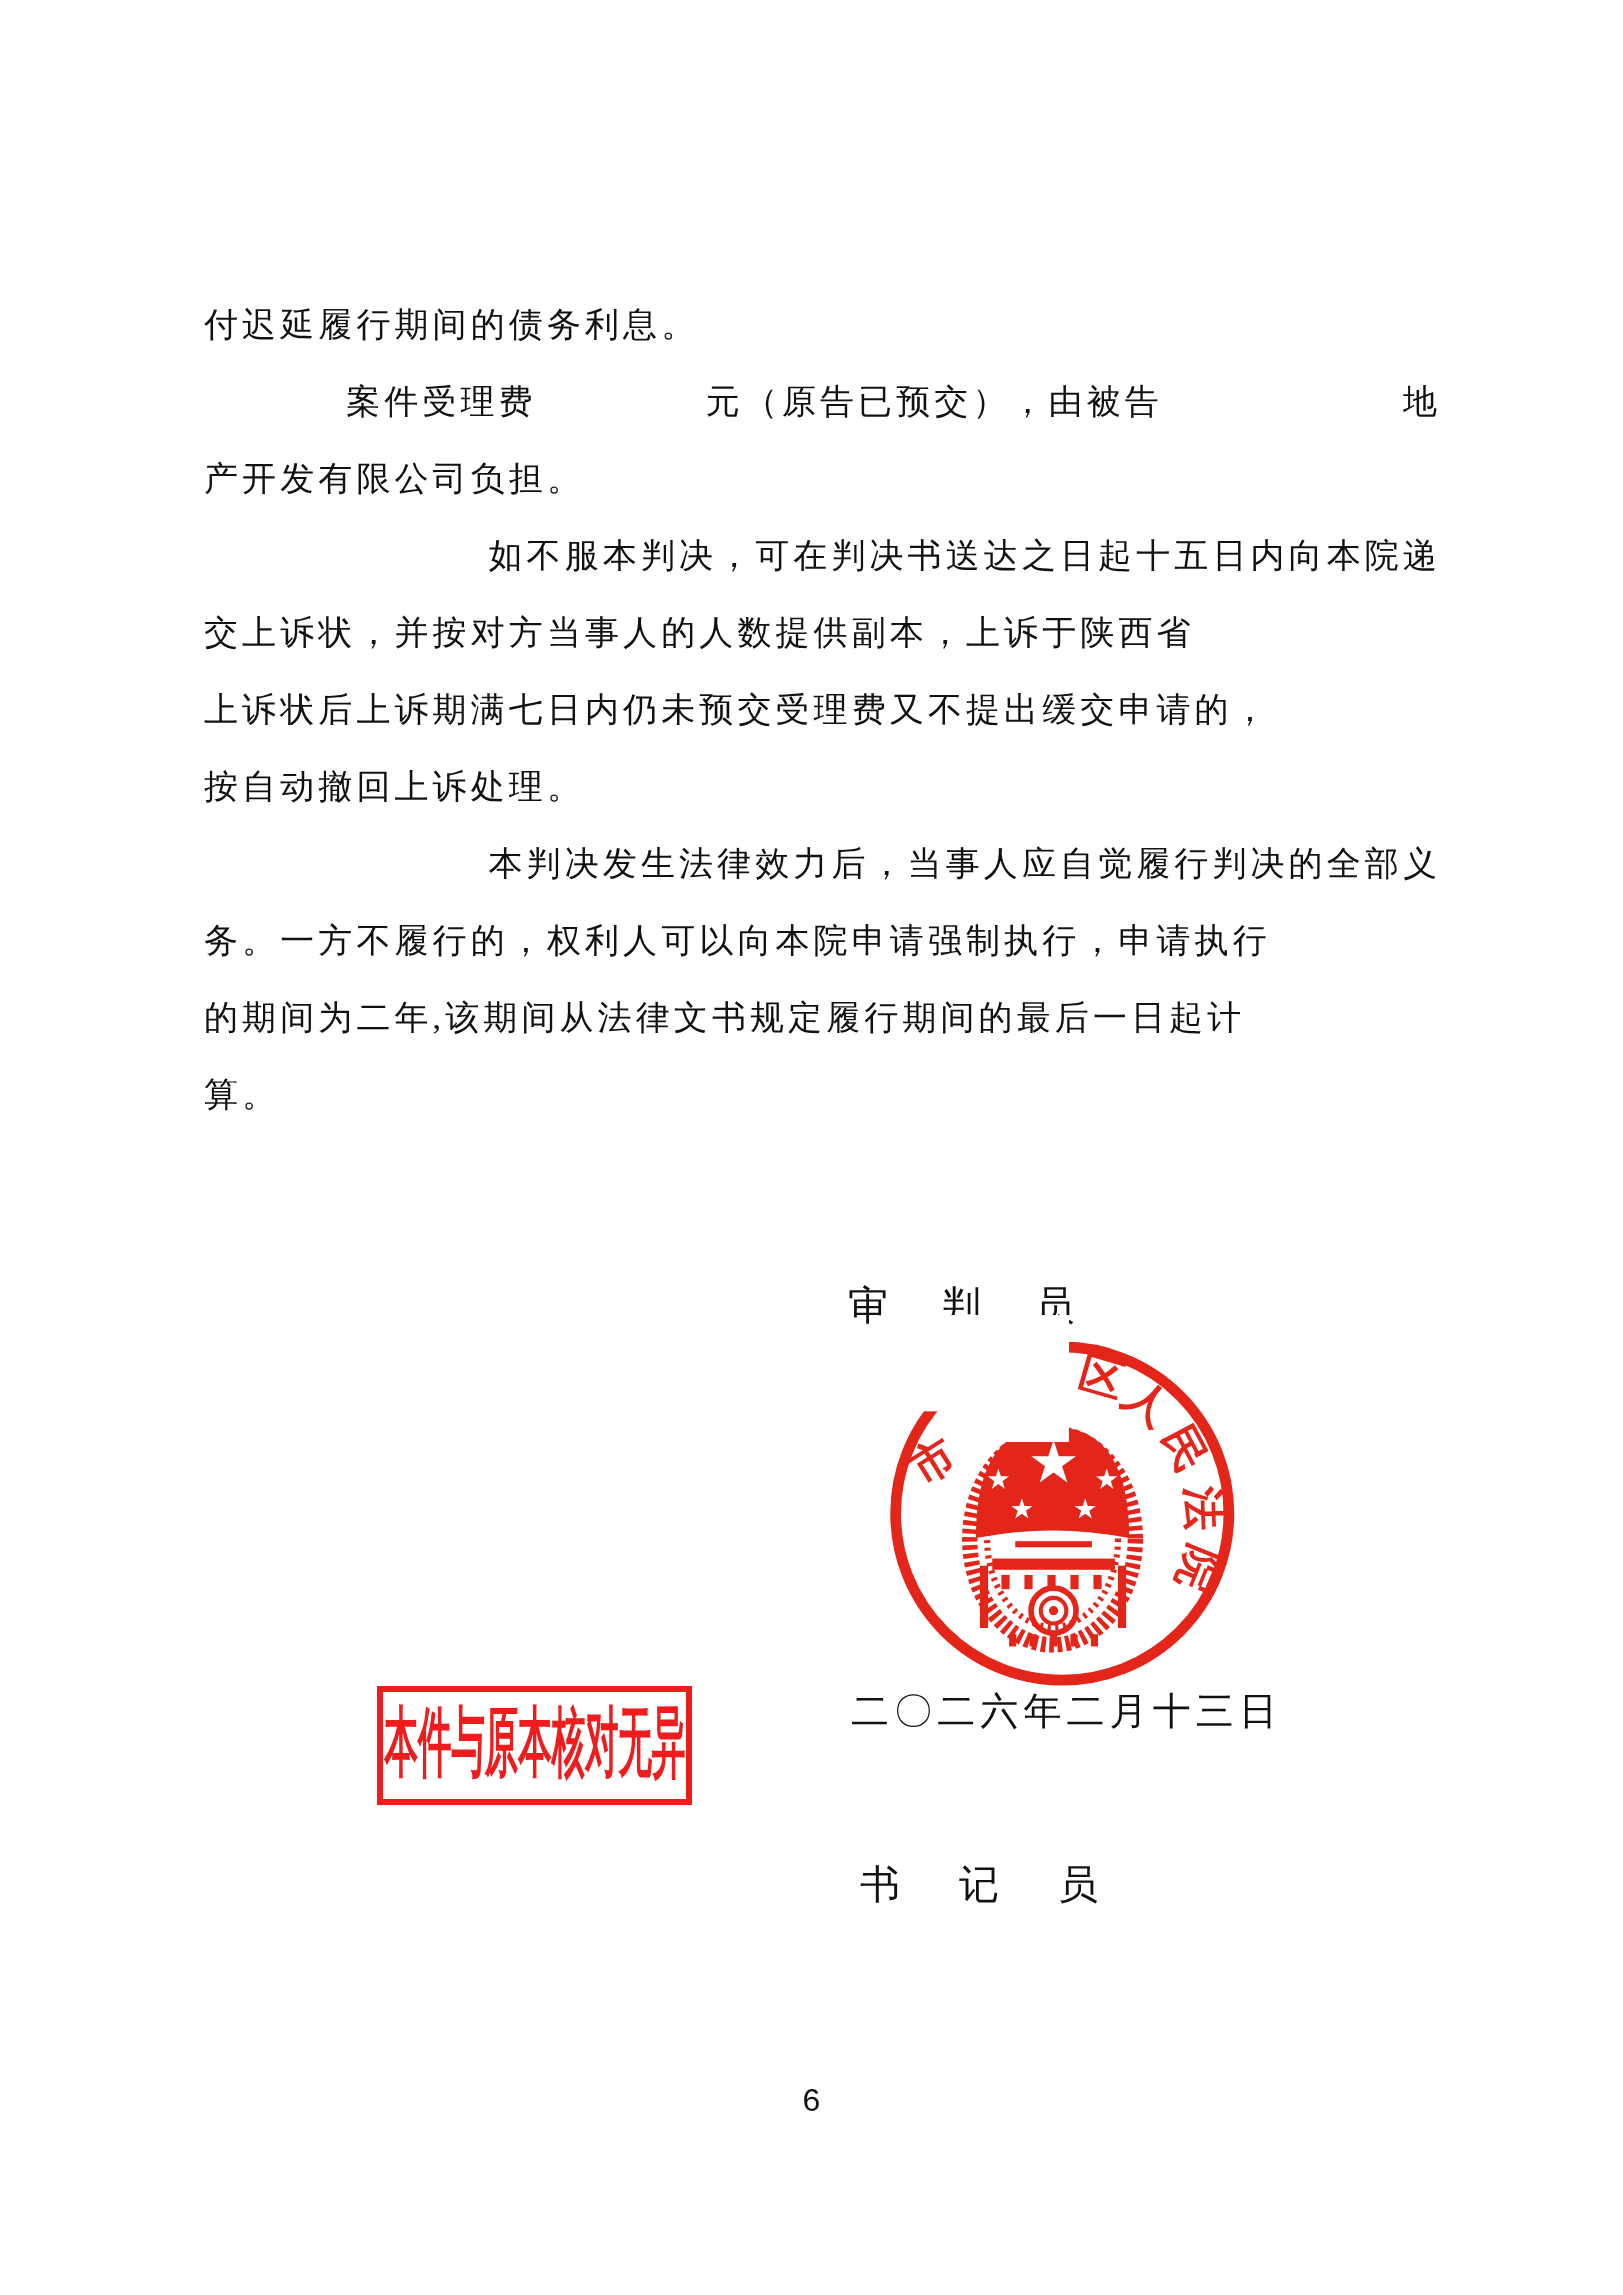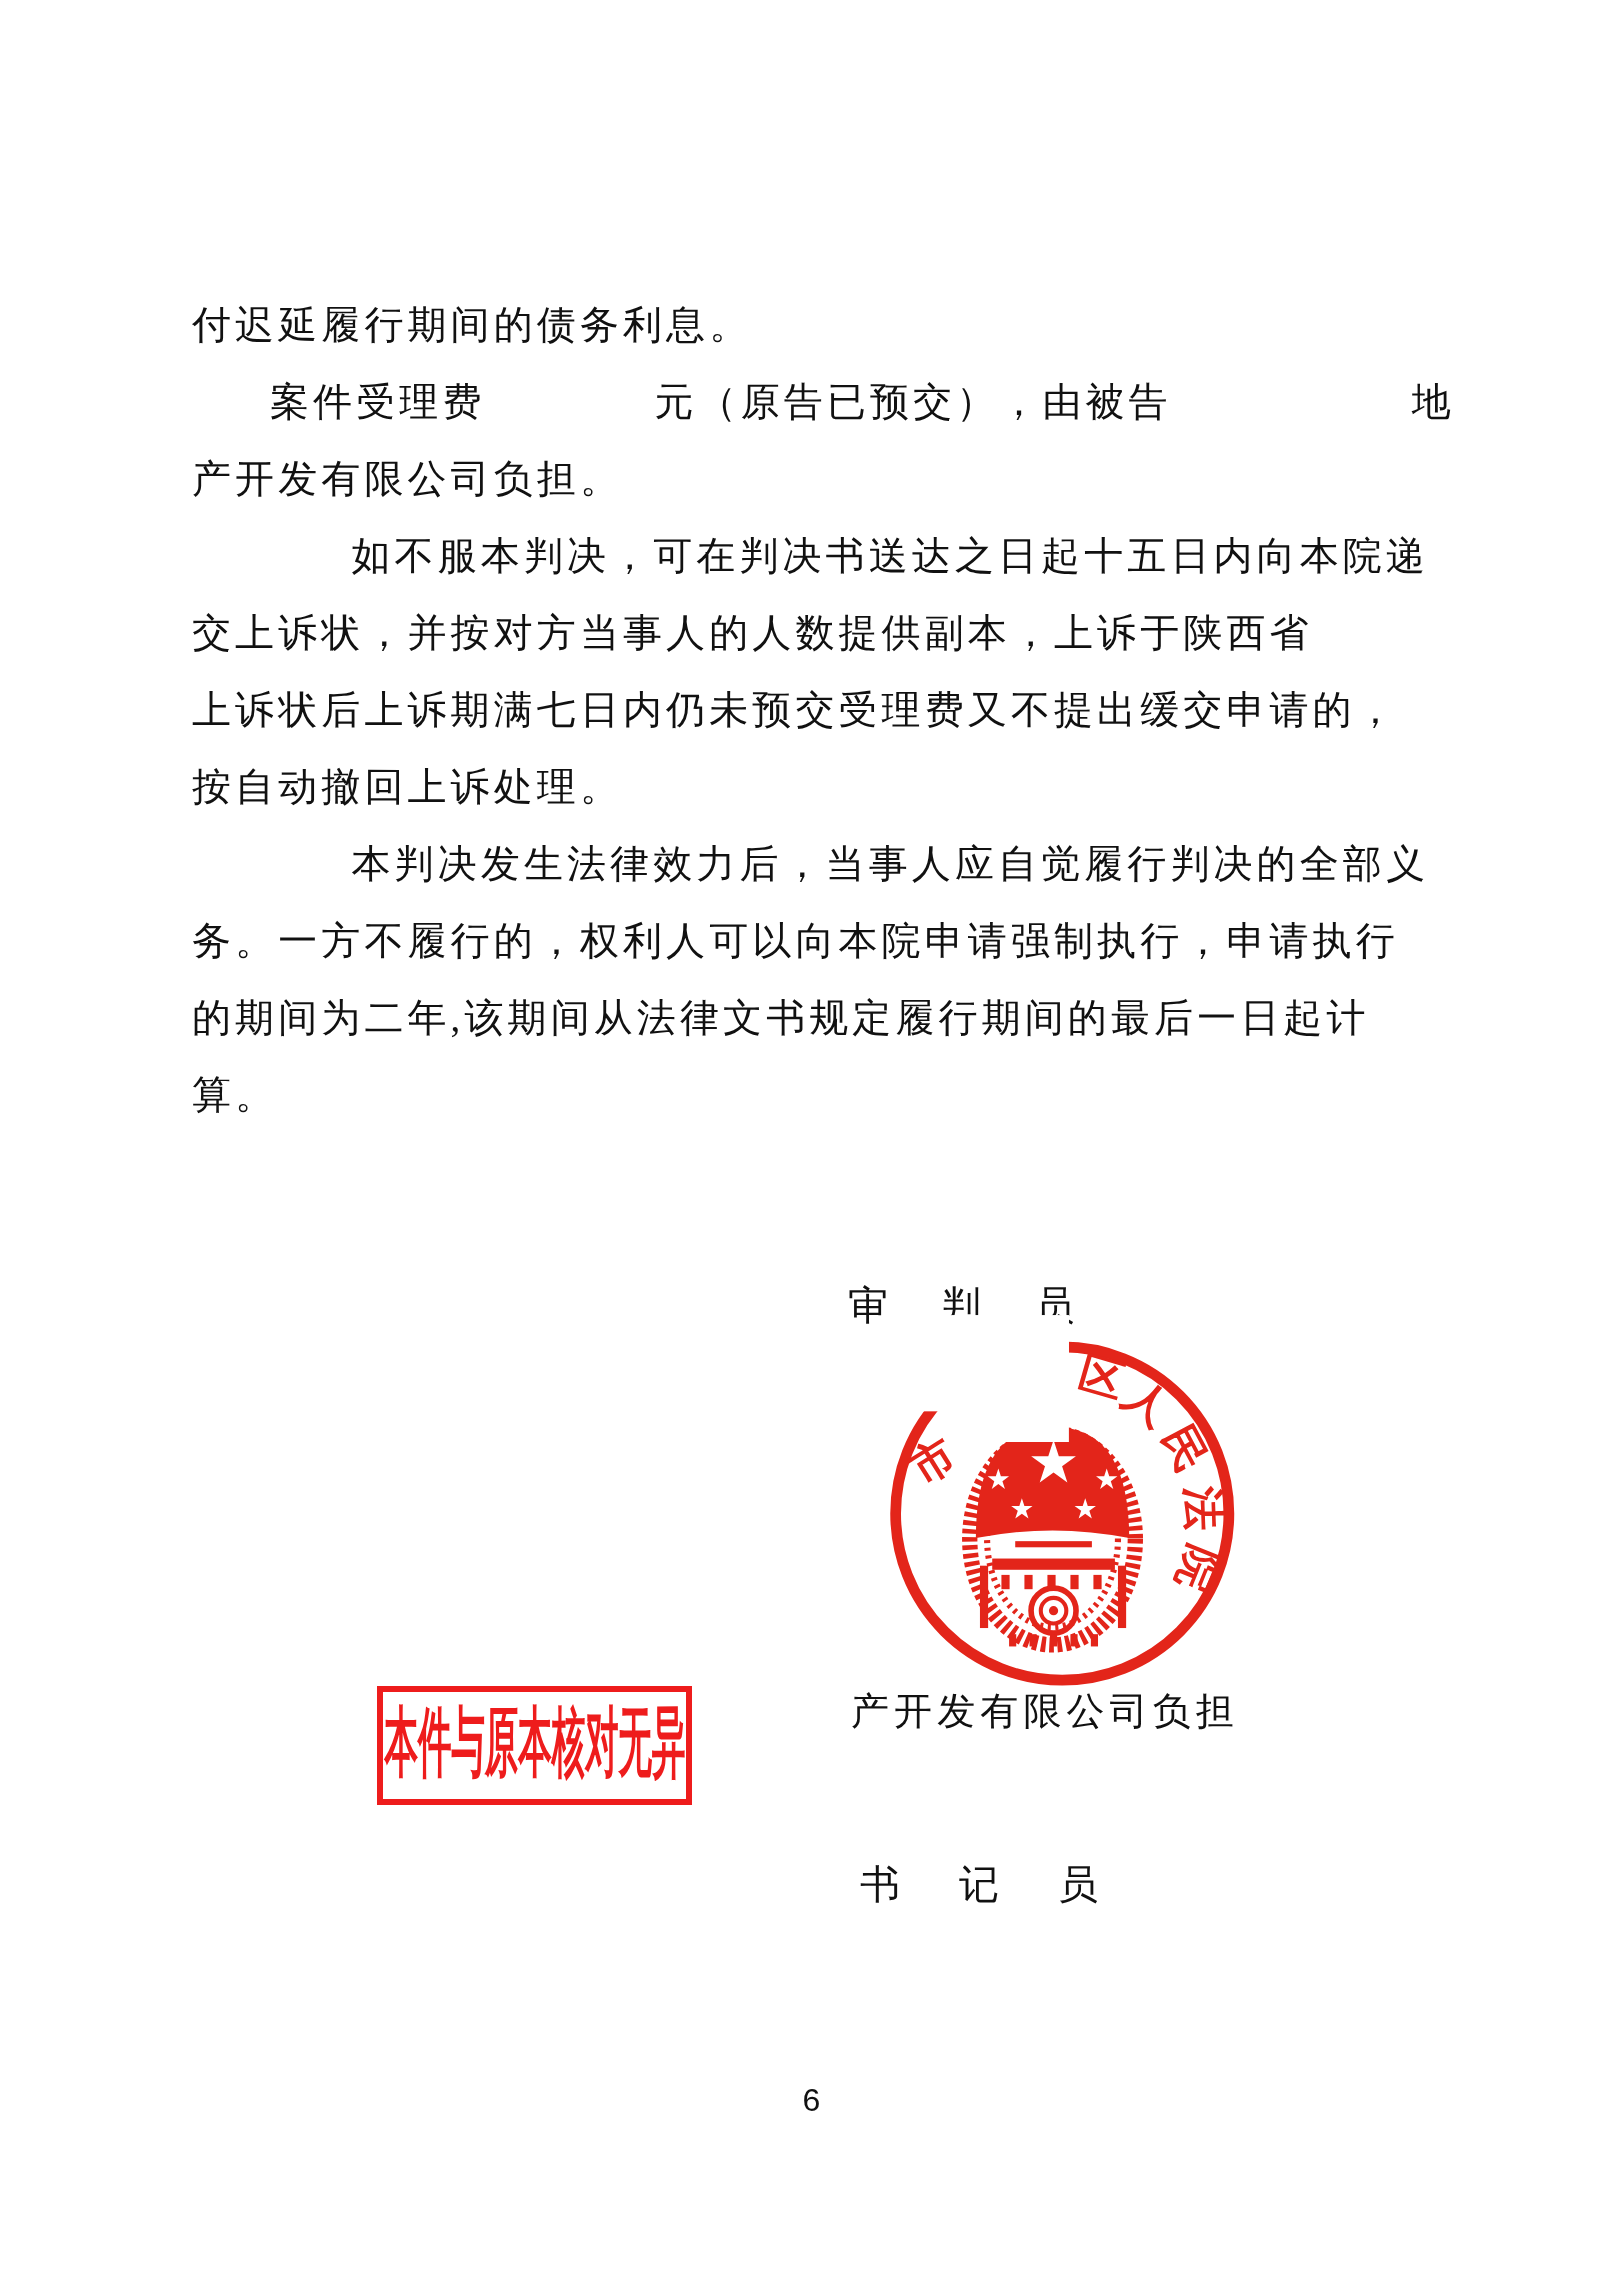--- a/index.html
+++ b/index.html
@@ -6,22 +6,22 @@
   .page{
     position:relative;
     width:1623px;height:2295px;
     background:#ffffff;
     overflow:hidden;
     font-family:"Liberation Serif","DejaVu Serif",serif;
     color:#111111;
   }
   
   .body-text{
-    position:absolute;left:192px;top:286px;width:1237px;
-    font-size:39px;letter-spacing:4.1px;
+    position:absolute;left:204px;top:286px;width:1237px;
+    font-size:34px;letter-spacing:4.1px;
   }
   .line{
     height:77px;line-height:77px;white-space:nowrap;
   }
   .line.indent{padding-left:78px;text-align:right;}
   .gap{display:inline-block;height:0.5px;vertical-align:baseline;}
   .gap.g1{width:169px;}
   .gap.g2{width:240px;}
   
   .judge-label{
@@ -141,20 +141,20 @@
     <text class="seal-char" x="594" y="194" font-size="86" fill="#e3251a" text-anchor="middle" dominant-baseline="central" transform="rotate(38 594 194)">人</text>
     <text class="seal-char" x="666" y="284" font-size="86" fill="#e3251a" text-anchor="middle" dominant-baseline="central" transform="rotate(62 666 284)">民</text>
     <text class="seal-char" x="702" y="400" font-size="86" fill="#e3251a" text-anchor="middle" dominant-baseline="central" transform="rotate(88 702 400)">法</text>
     <text class="seal-char" x="693" y="518" font-size="86" fill="#e3251a" text-anchor="middle" dominant-baseline="central" transform="rotate(112 693 518)">院</text>
   </svg>
 
   <div class="verify-stamp">
     <span class="stamp-text">本件与原本核对无异</span>
   </div>
 
-  <div class="judgment-date">产开发有限公司负担</div>
+  <div class="judgment-date">二〇二六年二月十三日</div>
 
   <div class="clerk-label">书记员</div>
 
   <div class="page-number">6</div>
 
 </div>
 
 
 </body></html>

